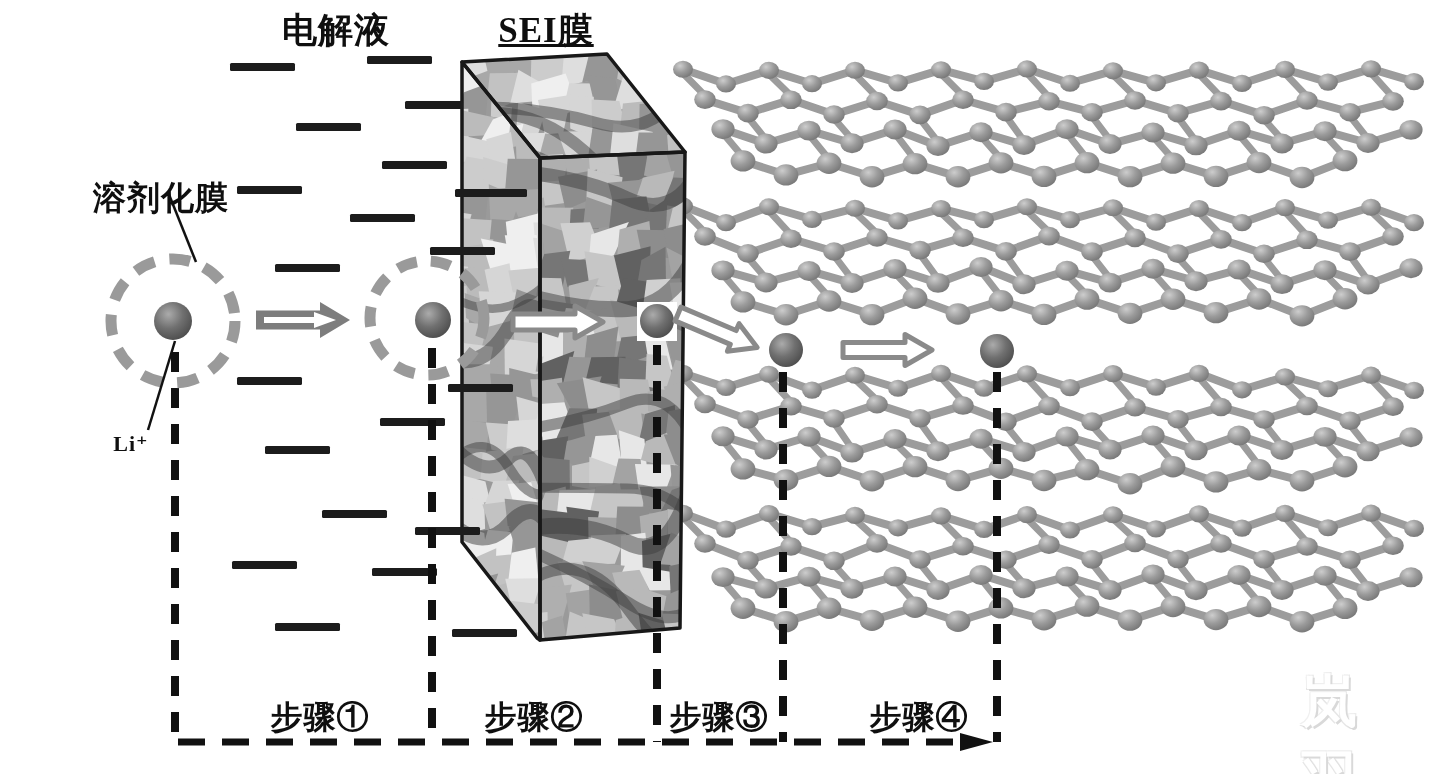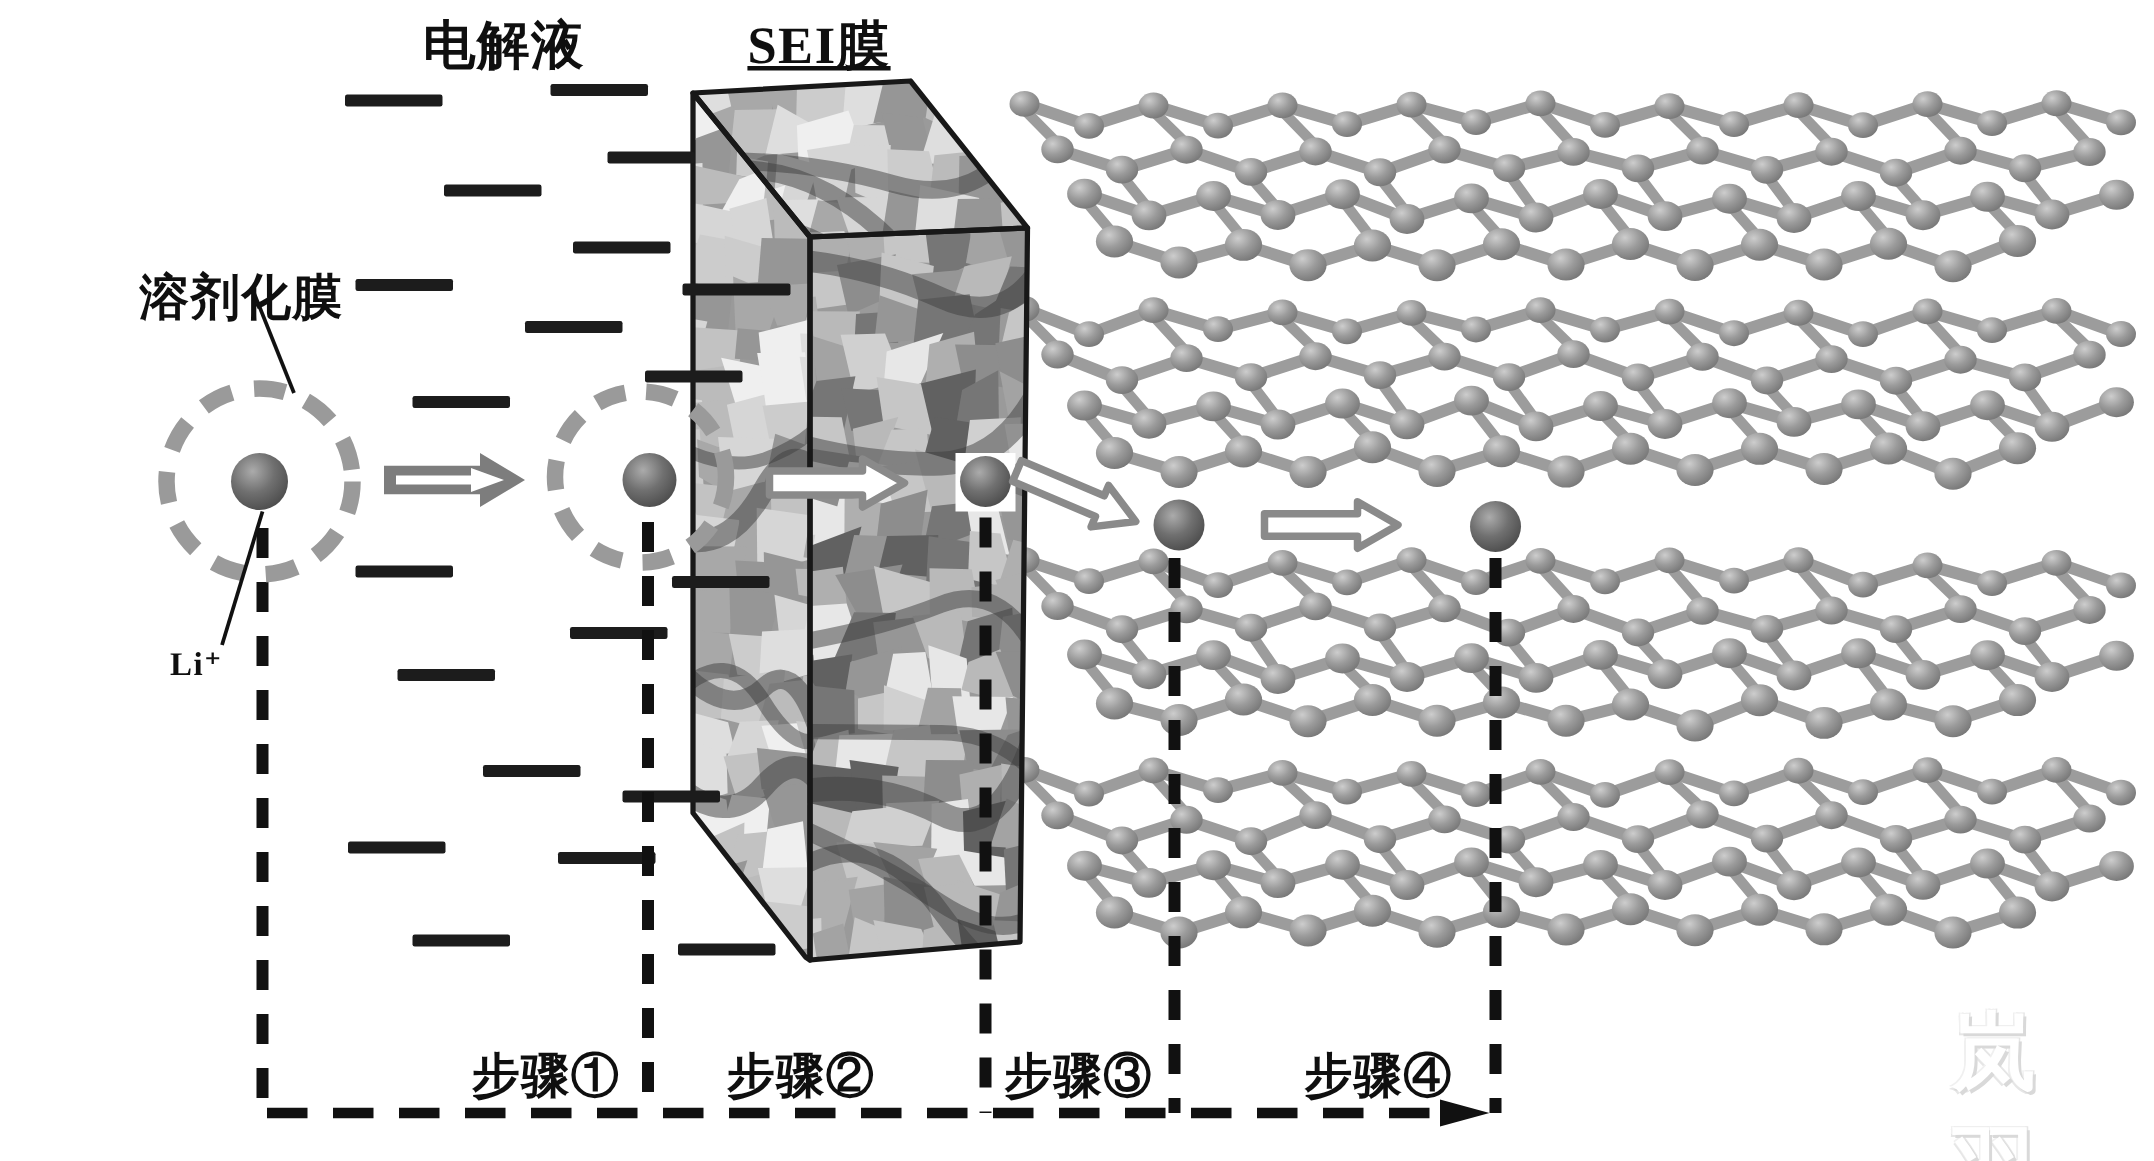--- a/index.html
+++ b/index.html
@@ -935,21 +935,21 @@
 
   <div class="lbl lbl-top" style="left:336px; top:7px;">电解液</div>
 
   <div class="lbl lbl-top" style="left:546px; top:7px;text-decoration:underline;">SEI膜</div>
 
 
   <div class="lbl lbl-side" style="left:161px; top:146px;margin-top:30px;">溶剂化膜</div>
 
   <div class="lbl lbl-li" style="left:131px; top:430px;">Li⁺</div>
 
-  <div class="lbl lbl-step" style="left:320px; top:696px;margin-left:44px;">步骤①</div>
+  <div class="lbl lbl-step" style="left:320px; top:696px;">步骤①</div>
 
   <div class="lbl lbl-step" style="left:534px; top:696px;">步骤②</div>
 
   <div class="lbl lbl-step" style="left:719px; top:696px;text-align:center;">步骤③</div>
 
   <div class="lbl lbl-step" style="left:919px; top:696px;">步骤④</div>
 
   <div id="watermark">岚羽</div>
 
 </div>

